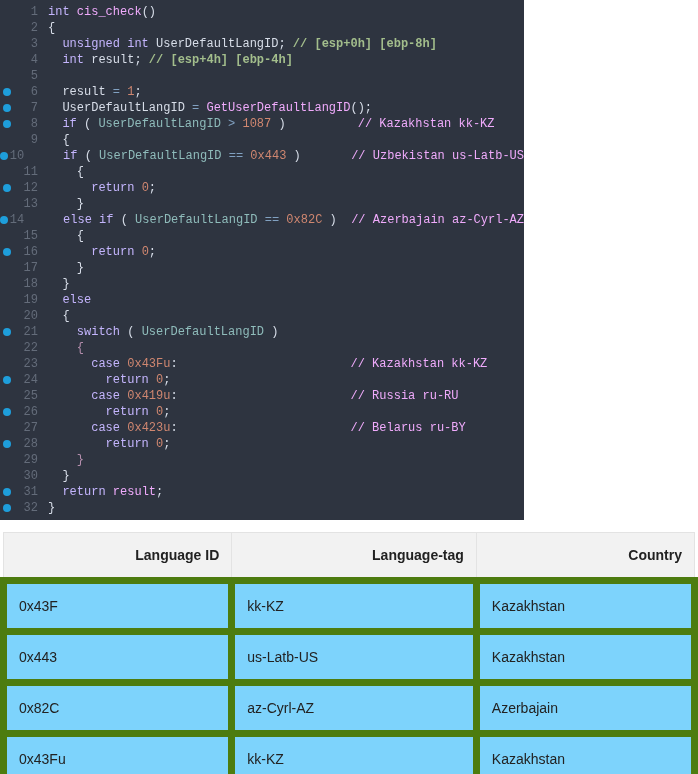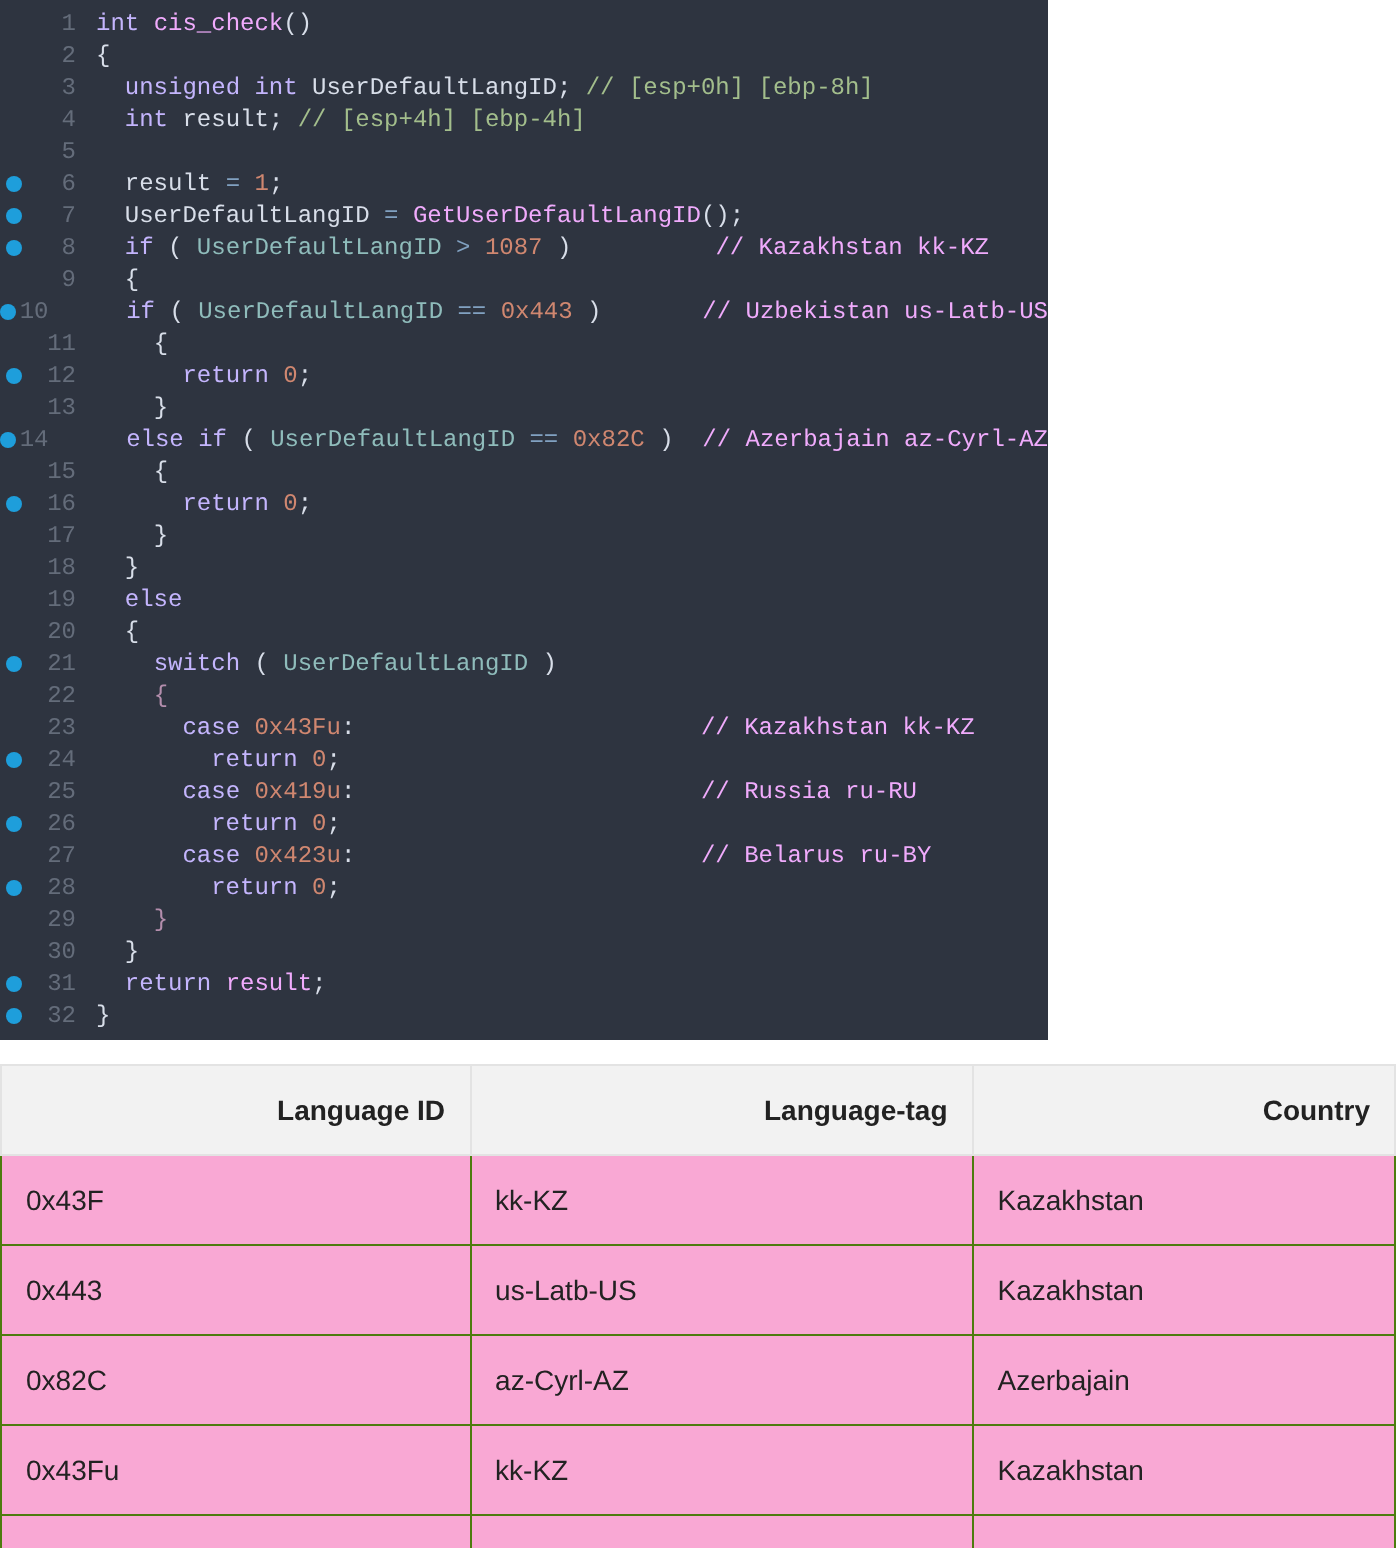--- a/index.html
+++ b/index.html
@@ -47,21 +47,21 @@
   }
   .code {
     flex: 1;
     white-space: pre;
   }
   .kw   { color: #c4b5fd; }      
   .fn   { color: #f0abfc; }      
   .id   { color: #8fbcbb; }      
   .op   { color: #81a1c1; }
   .num  { color: #d08770; }      
-  .cm   { color: #a3be8c; }      
+  .cm   { color: #a3be8c; font-weight: bold; }      
   .cmr  { color: #f0abfc; }      
   .paren{ color: #b48ead; }      
   .txt  { color: #d8dee9; }
 
   
   .lang-table {
     width: 698px;
     border-collapse: collapse;
     margin-top: 12px;
     font-size: 14px;
@@ -69,22 +69,22 @@
   }
   .lang-table th {
     text-align: right;
     background: #f2f2f2;
     font-weight: 700;
     padding: 14px 12px;
     border: 1px solid #e3e3e3;
   }
   .lang-table td {
     padding: 14px 12px;
-    border: 1px solid #4d7c0f;
-    background: #f9a8d4;
+    border: 7px solid #4d7c0f;
+    background: #7dd3fc;
   }
 </style>
 </head>
 <body>
 
 <div class="code-block" id="code-block"><div class="code-line"><span class="bp"></span><span class="ln">1</span><span class="code"><span class="kw">int</span> <span class="fn">cis_check</span><span class="txt">()</span></span></div><div class="code-line"><span class="bp"></span><span class="ln">2</span><span class="code"><span class="txt">{</span></span></div><div class="code-line"><span class="bp"></span><span class="ln">3</span><span class="code">  <span class="kw">unsigned</span> <span class="kw">int</span> <span class="txt">UserDefaultLangID;</span> <span class="cm">// [esp+0h] [ebp-8h]</span></span></div><div class="code-line"><span class="bp"></span><span class="ln">4</span><span class="code">  <span class="kw">int</span> <span class="txt">result;</span> <span class="cm">// [esp+4h] [ebp-4h]</span></span></div><div class="code-line"><span class="bp"></span><span class="ln">5</span><span class="code"></span></div><div class="code-line"><span class="bp"><span class="dot"></span></span><span class="ln">6</span><span class="code">  <span class="txt">result</span> <span class="op">=</span> <span class="num">1</span><span class="txt">;</span></span></div><div class="code-line"><span class="bp"><span class="dot"></span></span><span class="ln">7</span><span class="code">  <span class="txt">UserDefaultLangID</span> <span class="op">=</span> <span class="fn">GetUserDefaultLangID</span><span class="txt">();</span></span></div><div class="code-line"><span class="bp"><span class="dot"></span></span><span class="ln">8</span><span class="code">  <span class="kw">if</span> <span class="txt">(</span> <span class="id">UserDefaultLangID</span> <span class="op">&gt;</span> <span class="num">1087</span> <span class="txt">)</span>          <span class="cmr">// Kazakhstan kk-KZ</span></span></div><div class="code-line"><span class="bp"></span><span class="ln">9</span><span class="code">  <span class="txt">{</span></span></div><div class="code-line"><span class="bp"><span class="dot"></span></span><span class="ln">10</span><span class="code">    <span class="kw">if</span> <span class="txt">(</span> <span class="id">UserDefaultLangID</span> <span class="op">==</span> <span class="num">0x443</span> <span class="txt">)</span>       <span class="cmr">// Uzbekistan us-Latb-US</span></span></div><div class="code-line"><span class="bp"></span><span class="ln">11</span><span class="code">    <span class="txt">{</span></span></div><div class="code-line"><span class="bp"><span class="dot"></span></span><span class="ln">12</span><span class="code">      <span class="kw">return</span> <span class="num">0</span><span class="txt">;</span></span></div><div class="code-line"><span class="bp"></span><span class="ln">13</span><span class="code">    <span class="txt">}</span></span></div><div class="code-line"><span class="bp"><span class="dot"></span></span><span class="ln">14</span><span class="code">    <span class="kw">else</span> <span class="kw">if</span> <span class="txt">(</span> <span class="id">UserDefaultLangID</span> <span class="op">==</span> <span class="num">0x82C</span> <span class="txt">)</span>  <span class="cmr">// Azerbajain az-Cyrl-AZ</span></span></div><div class="code-line"><span class="bp"></span><span class="ln">15</span><span class="code">    <span class="txt">{</span></span></div><div class="code-line"><span class="bp"><span class="dot"></span></span><span class="ln">16</span><span class="code">      <span class="kw">return</span> <span class="num">0</span><span class="txt">;</span></span></div><div class="code-line"><span class="bp"></span><span class="ln">17</span><span class="code">    <span class="txt">}</span></span></div><div class="code-line"><span class="bp"></span><span class="ln">18</span><span class="code">  <span class="txt">}</span></span></div><div class="code-line"><span class="bp"></span><span class="ln">19</span><span class="code">  <span class="kw">else</span></span></div><div class="code-line"><span class="bp"></span><span class="ln">20</span><span class="code">  <span class="txt">{</span></span></div><div class="code-line"><span class="bp"><span class="dot"></span></span><span class="ln">21</span><span class="code">    <span class="kw">switch</span> <span class="txt">(</span> <span class="id">UserDefaultLangID</span> <span class="txt">)</span></span></div><div class="code-line"><span class="bp"></span><span class="ln">22</span><span class="code">    <span class="paren">{</span></span></div><div class="code-line"><span class="bp"></span><span class="ln">23</span><span class="code">      <span class="kw">case</span> <span class="num">0x43Fu</span><span class="txt">:</span>                        <span class="cmr">// Kazakhstan kk-KZ</span></span></div><div class="code-line"><span class="bp"><span class="dot"></span></span><span class="ln">24</span><span class="code">        <span class="kw">return</span> <span class="num">0</span><span class="txt">;</span></span></div><div class="code-line"><span class="bp"></span><span class="ln">25</span><span class="code">      <span class="kw">case</span> <span class="num">0x419u</span><span class="txt">:</span>                        <span class="cmr">// Russia ru-RU</span></span></div><div class="code-line"><span class="bp"><span class="dot"></span></span><span class="ln">26</span><span class="code">        <span class="kw">return</span> <span class="num">0</span><span class="txt">;</span></span></div><div class="code-line"><span class="bp"></span><span class="ln">27</span><span class="code">      <span class="kw">case</span> <span class="num">0x423u</span><span class="txt">:</span>                        <span class="cmr">// Belarus ru-BY</span></span></div><div class="code-line"><span class="bp"><span class="dot"></span></span><span class="ln">28</span><span class="code">        <span class="kw">return</span> <span class="num">0</span><span class="txt">;</span></span></div><div class="code-line"><span class="bp"></span><span class="ln">29</span><span class="code">    <span class="paren">}</span></span></div><div class="code-line"><span class="bp"></span><span class="ln">30</span><span class="code">  <span class="txt">}</span></span></div><div class="code-line"><span class="bp"><span class="dot"></span></span><span class="ln">31</span><span class="code">  <span class="kw">return</span> <span class="fn">result</span><span class="txt">;</span></span></div><div class="code-line"><span class="bp"><span class="dot"></span></span><span class="ln">32</span><span class="code"><span class="txt">}</span></span></div></div>
 
 <table class="lang-table">
   <thead>
     <tr>

